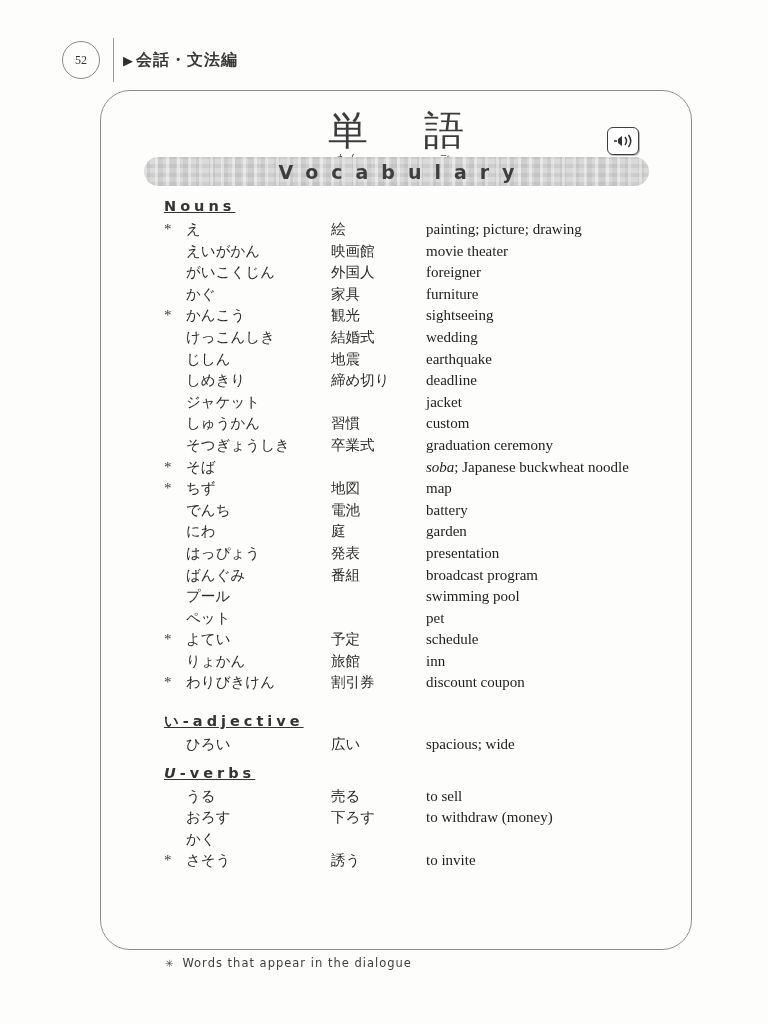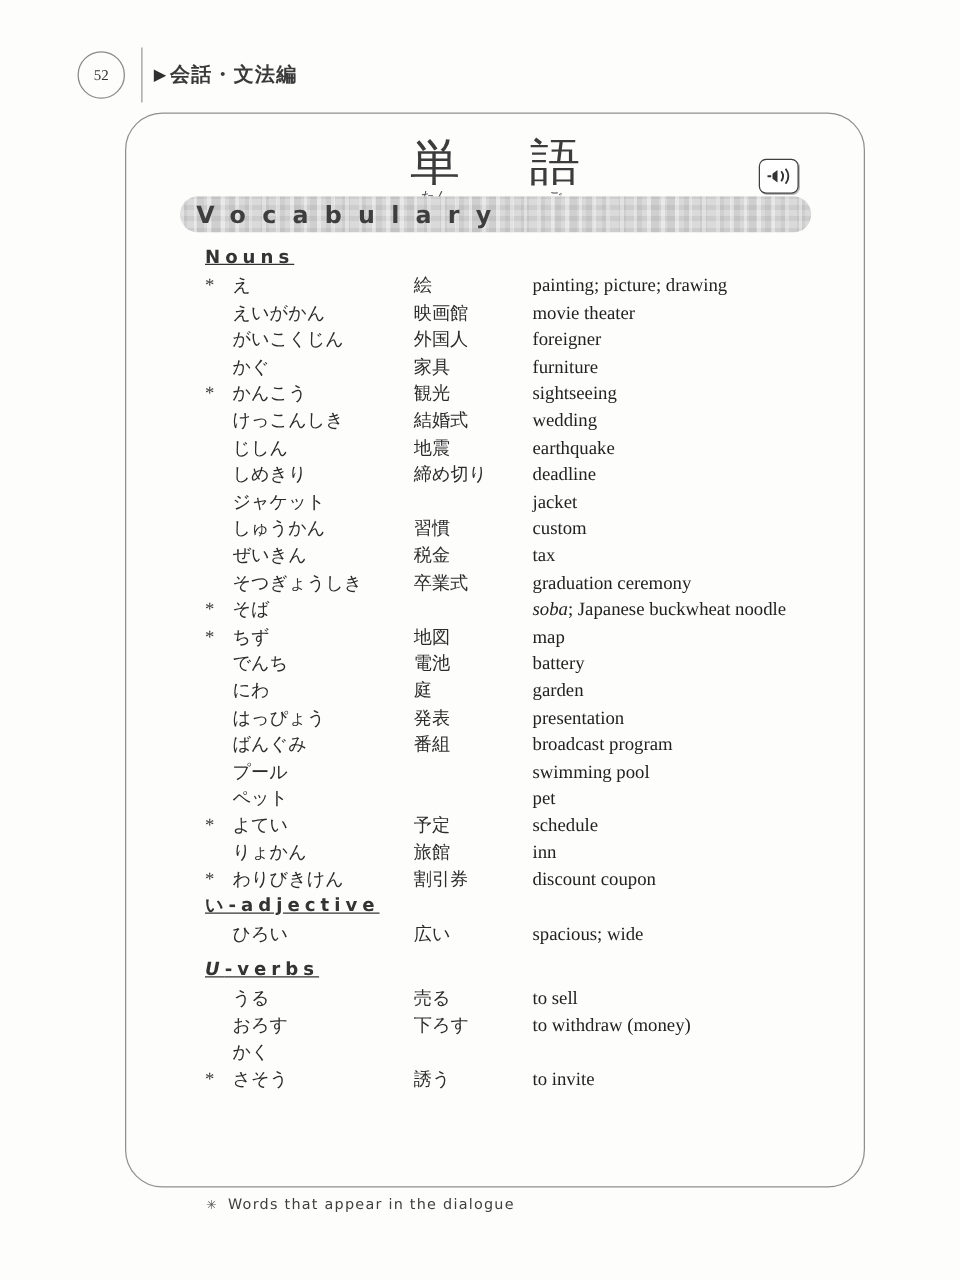--- a/index.html
+++ b/index.html
@@ -37,34 +37,34 @@
     box-shadow:1px 1px 0 #bbb;display:flex;align-items:center;justify-content:center;
   }
   
   .vocab-band{
     position:absolute;top:66px;left:43px;width:505px;height:29px;border-radius:15px;
     background-color:#dadada;
     background-image:
       repeating-linear-gradient(90deg, rgba(255,255,255,.40) 0 3px, rgba(0,0,0,0) 3px 11px),
       repeating-linear-gradient(0deg, rgba(110,110,110,.12) 0 4px, rgba(0,0,0,0) 4px 9px),
       repeating-linear-gradient(90deg, rgba(110,110,110,.10) 0 6px, rgba(0,0,0,0) 6px 13px);
-    display:flex;align-items:center;justify-content:flex-start;
+    display:flex;align-items:center;justify-content:center;
   }
   .vocab-band-text{
     font-family:"DejaVu Sans", sans-serif;font-weight:bold;font-size:19px;
     letter-spacing:13px;color:#3e3e3e;text-indent:13px;
   }
   
   .content{position:absolute;top:106px;left:63px;right:26px;}
   .sec-heading{
     font-family:"DejaVu Sans", sans-serif;font-weight:bold;font-size:14.5px;
     letter-spacing:4px;color:#343434;height:18px;line-height:18px;margin:0 0 4px 0;text-decoration:underline;
   }
   .sec-heading.first-italic::first-letter{font-style:italic;}
-  .sec-gap-adj{}
+  .sec-gap-adj{margin-top:18px;}
   .sec-gap-verb{margin-top:8px;}
   .vrow{display:flex;line-height:21.6px;height:21.6px;font-size:15px;}
   .c-star{width:22px;color:#3d3d3d;font-size:15px;}
   .c-kana{width:145px;color:#2c2c2c;font-size:14.5px;}
   .c-kanji{width:95px;color:#2c2c2c;font-size:14.5px;}
   .c-eng{flex:1;color:#222;}
   .it{font-style:italic;}
   
   .footnote{
     position:absolute;left:165px;top:956px;
@@ -169,26 +169,20 @@
         <span class="c-eng">jacket</span>
       </div>
       <div class="vrow">
         <span class="c-star"></span>
         <span class="c-kana">しゅうかん</span>
         <span class="c-kanji">習慣</span>
         <span class="c-eng">custom</span>
       </div>
       <div class="vrow">
         <span class="c-star"></span>
-        <span class="c-kana">ぜいきん</span>
-        <span class="c-kanji">税金</span>
-        <span class="c-eng">tax</span>
-      </div>
-      <div class="vrow">
-        <span class="c-star"></span>
         <span class="c-kana">そつぎょうしき</span>
         <span class="c-kanji">卒業式</span>
         <span class="c-eng">graduation ceremony</span>
       </div>
       <div class="vrow">
         <span class="c-star">*</span>
         <span class="c-kana">そば</span>
         <span class="c-kanji"></span>
         <span class="c-eng"><span class="it">soba</span><span>; Japanese buckwheat noodle</span></span>
       </div>

